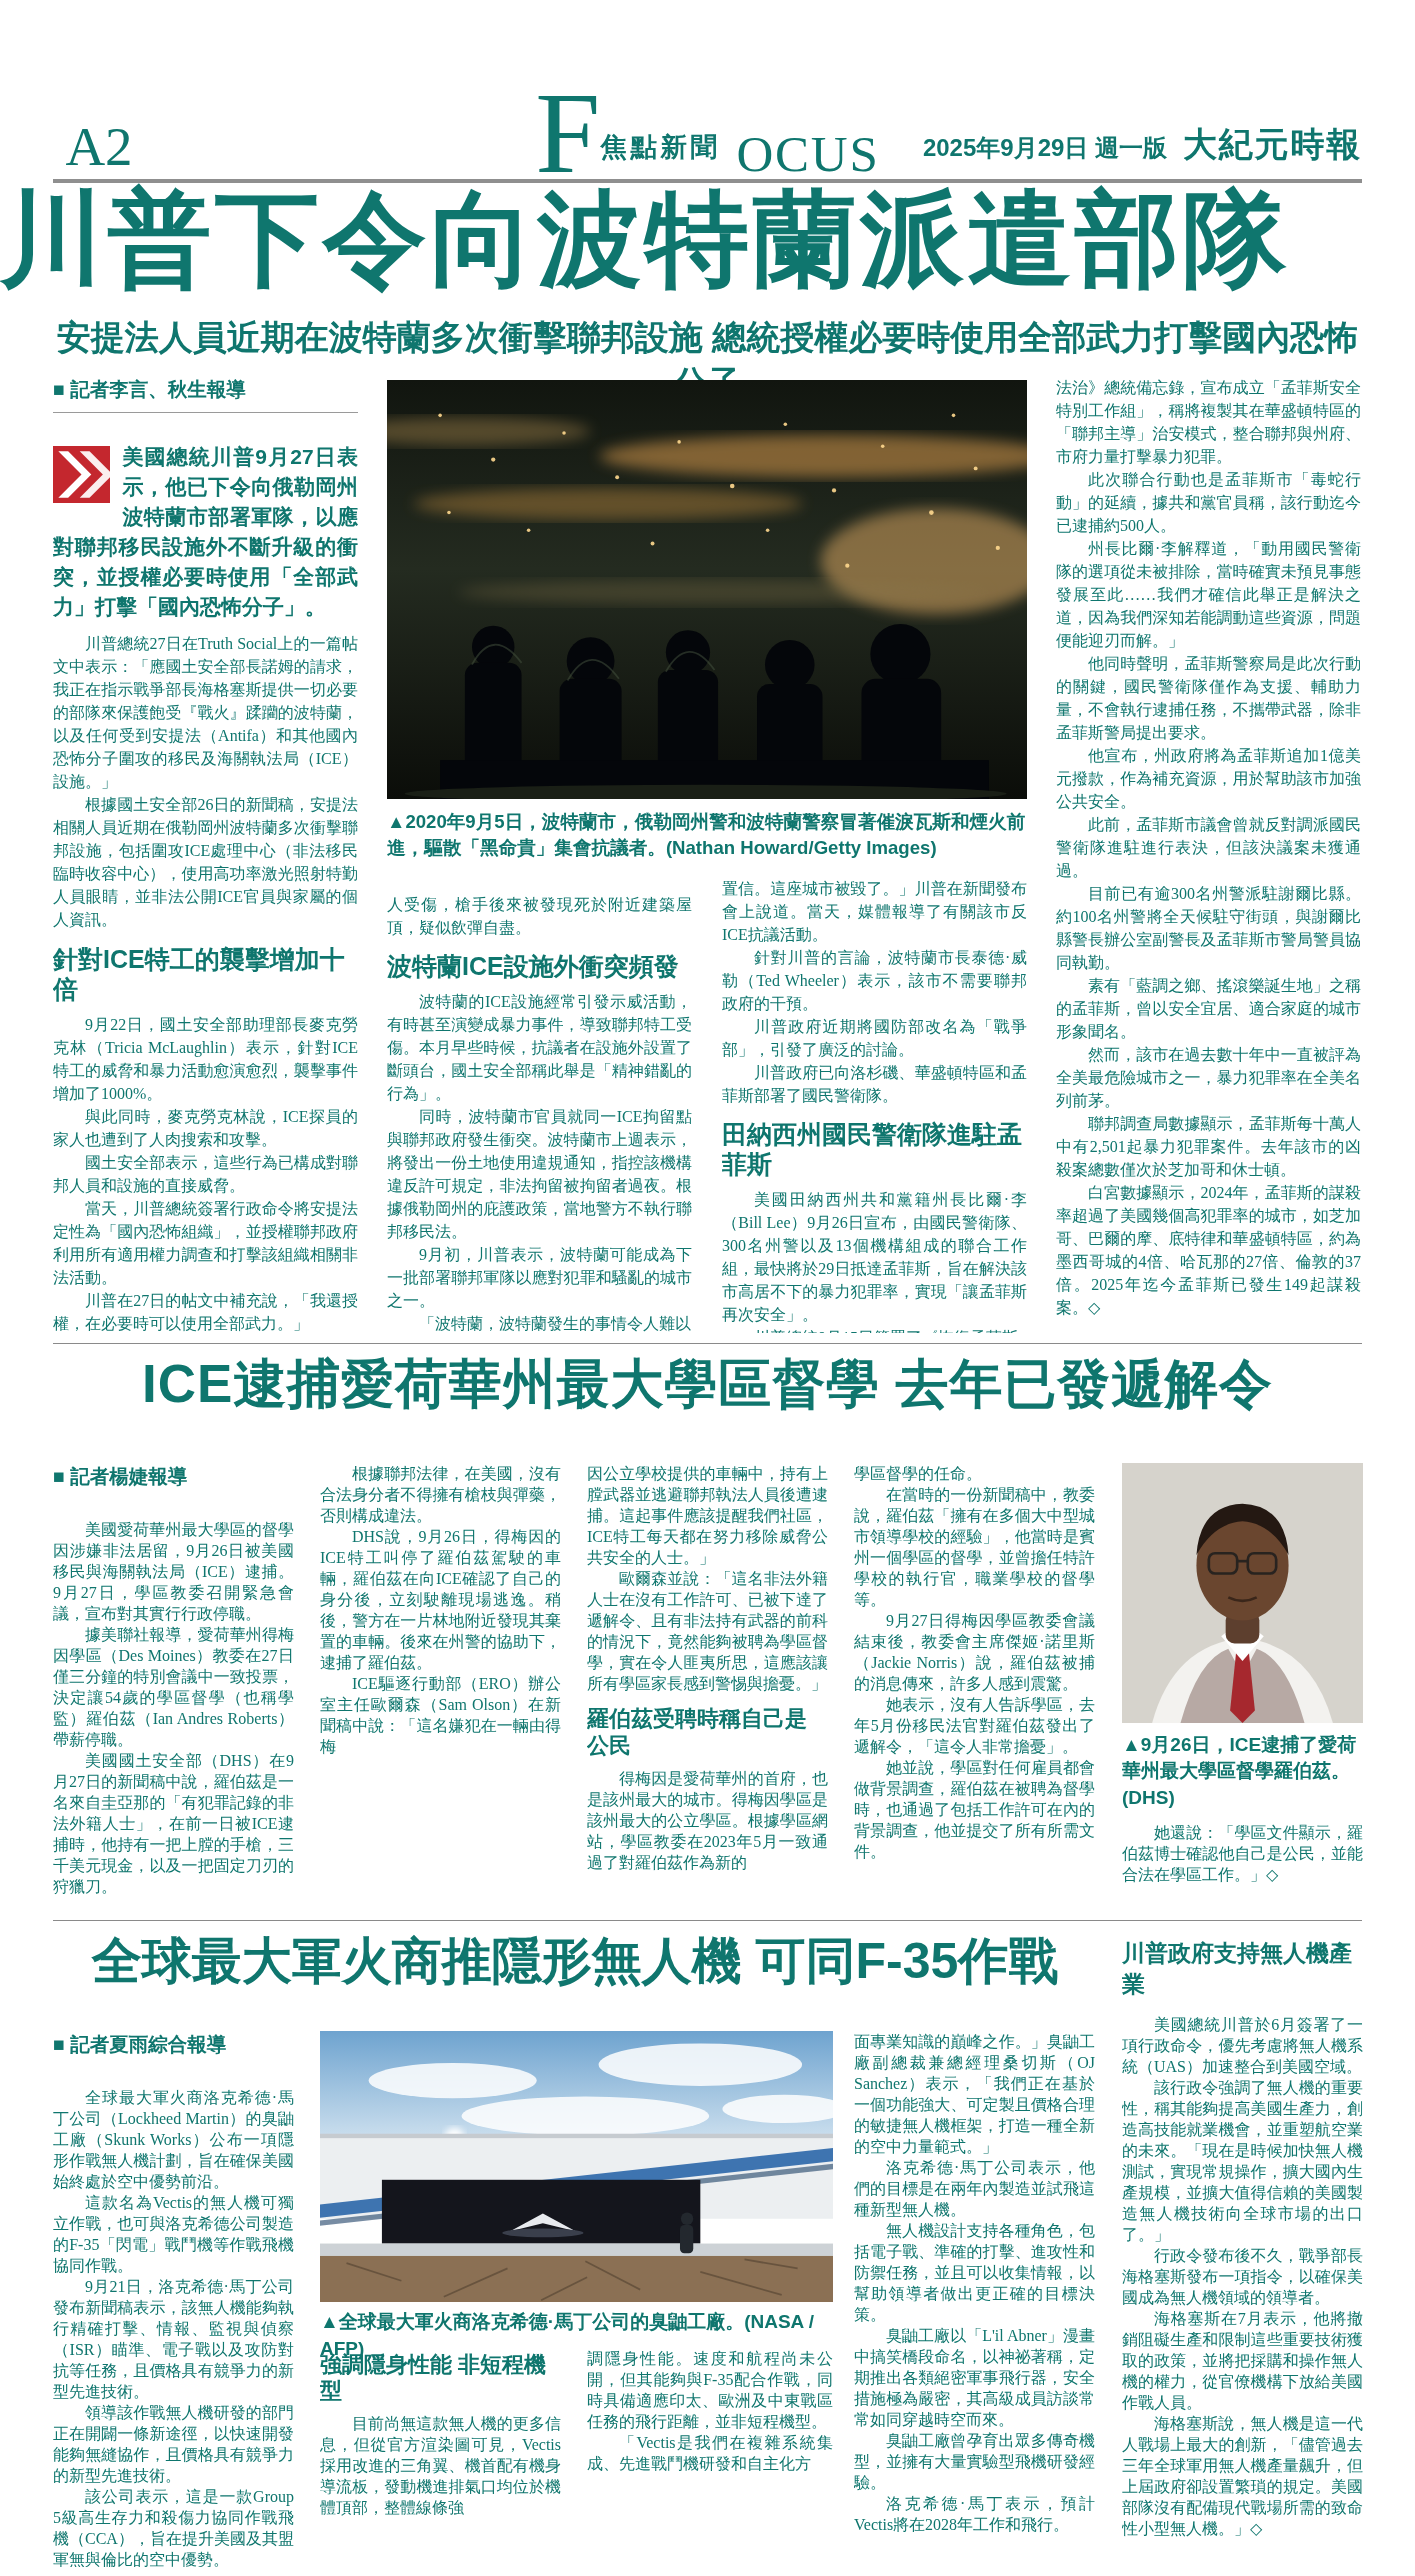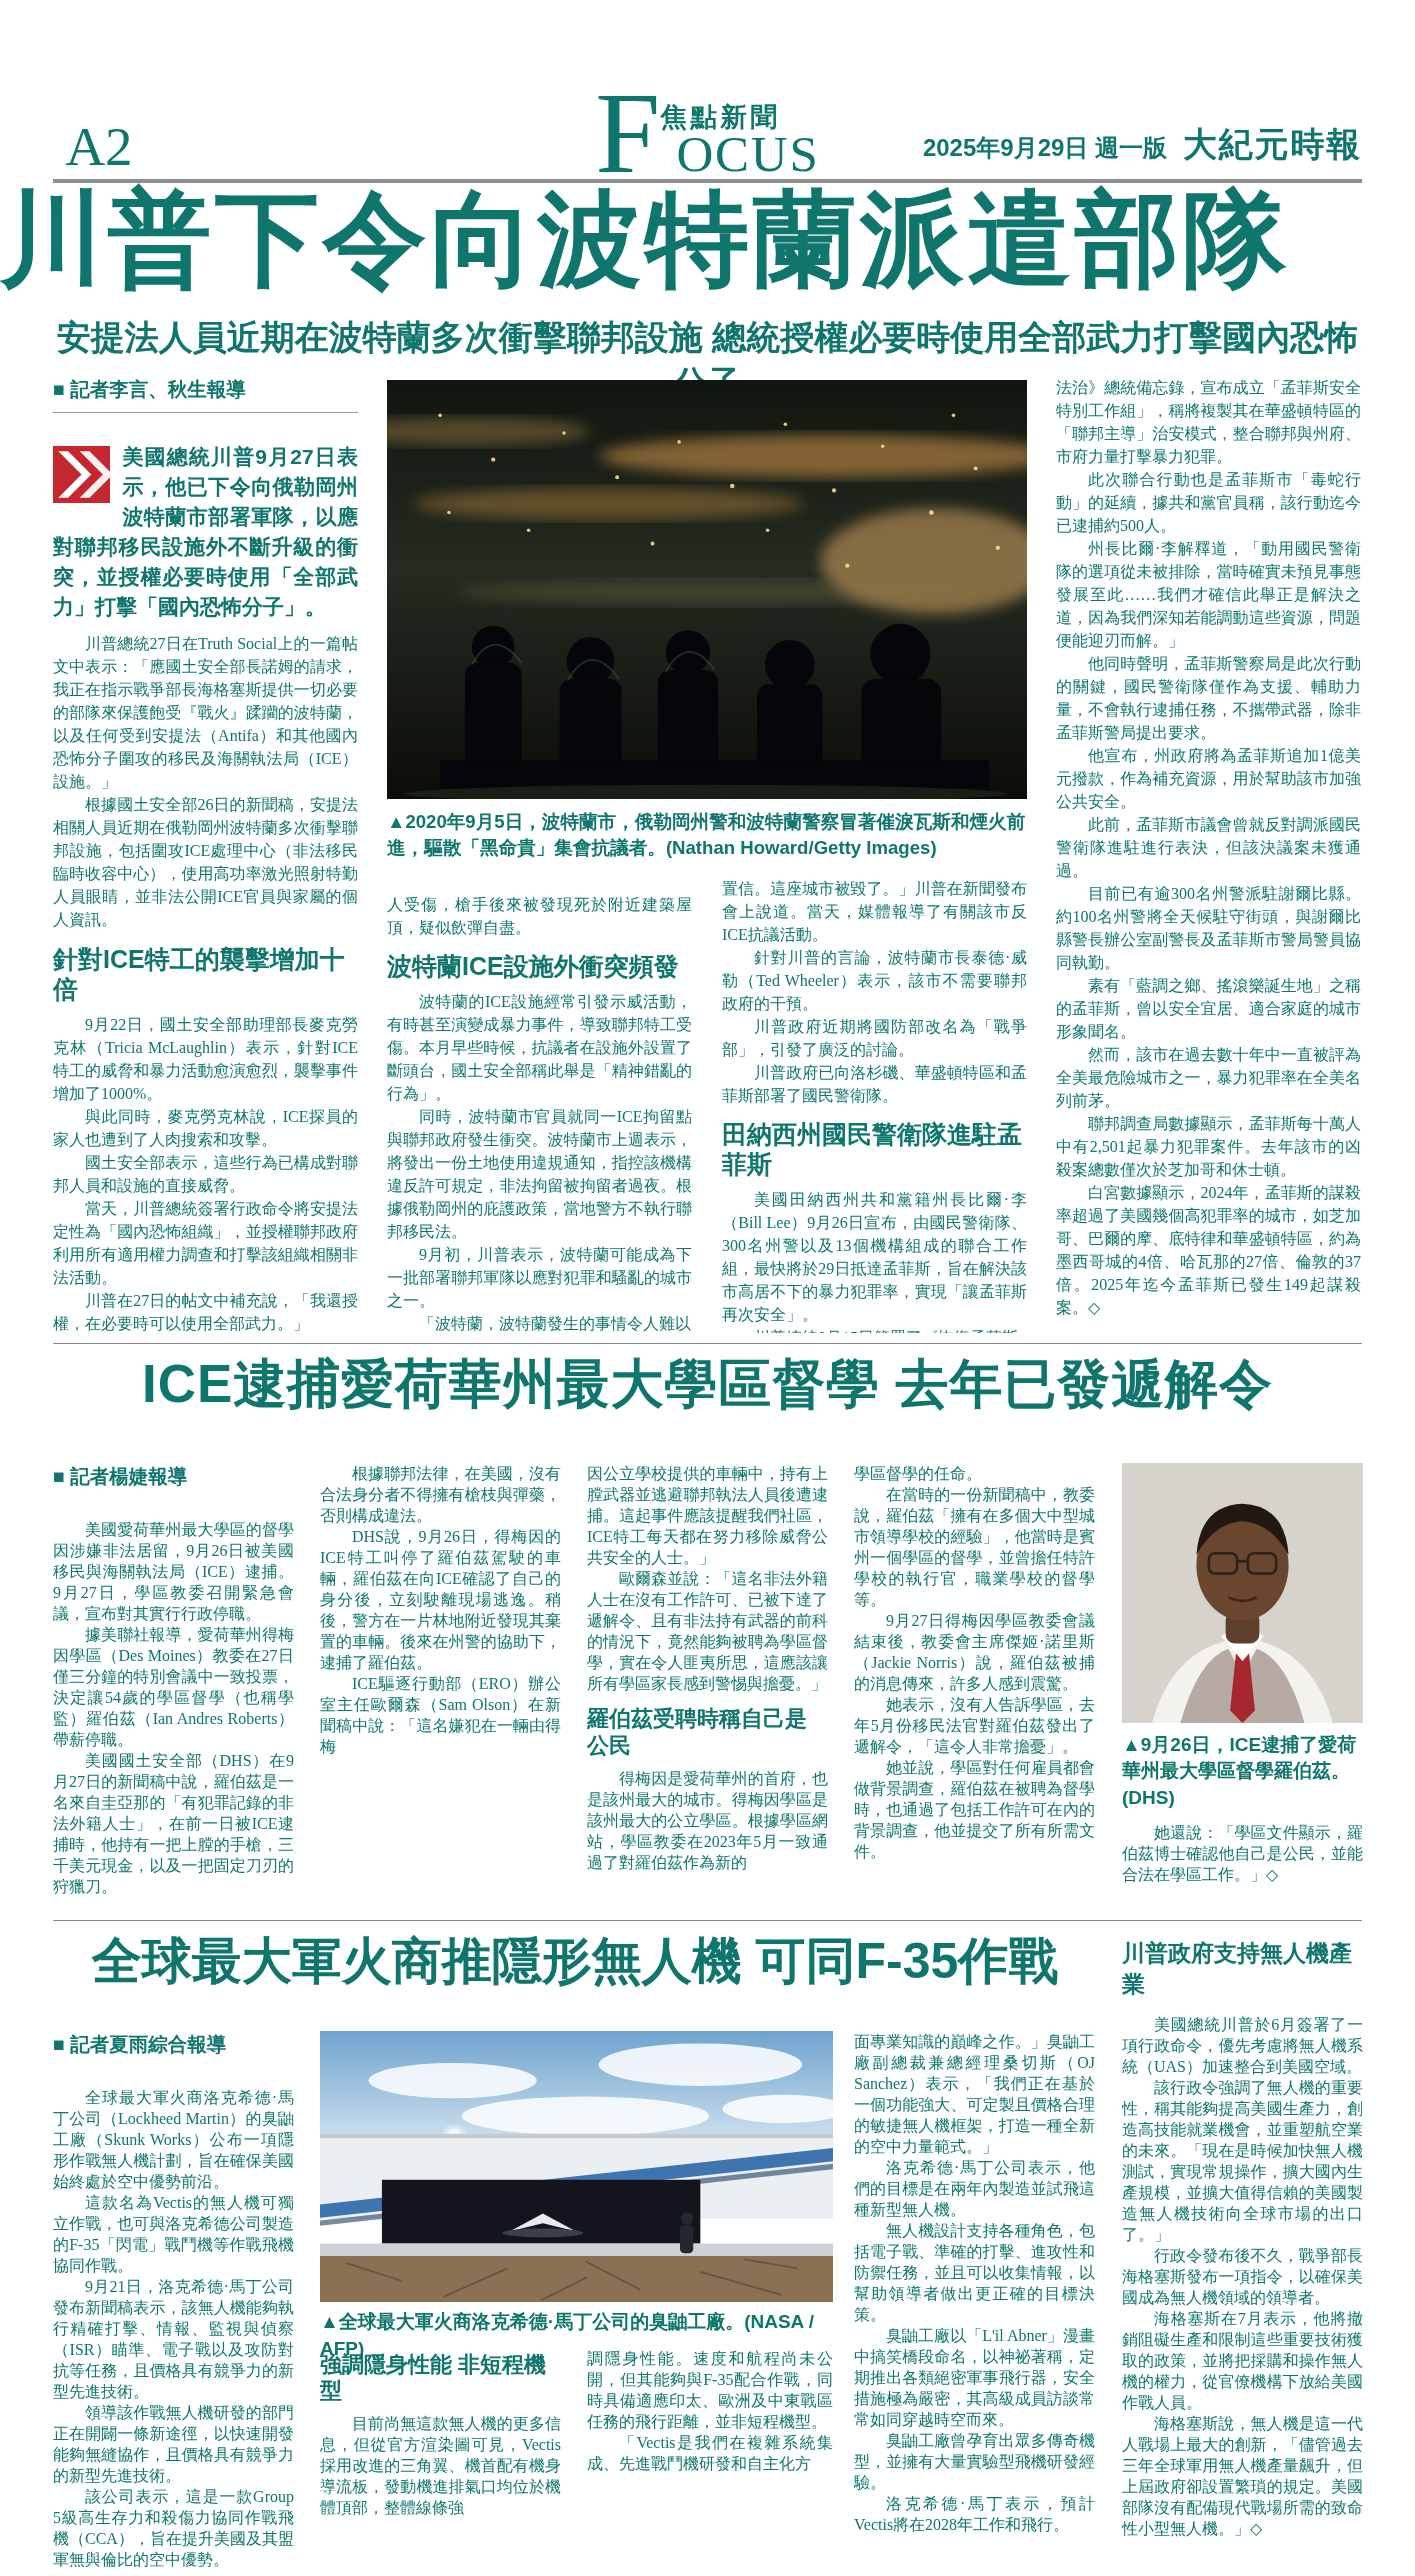--- a/index.html
+++ b/index.html
@@ -4,21 +4,21 @@
 <style>
   html,body{margin:0;padding:0;background:#e8e8e8;}
   .page{position:relative;width:1415px;height:2576px;background:#ffffff;margin:0 auto;
         font-family:"Liberation Serif","DejaVu Serif",serif;color:#0f766e;overflow:hidden;}
 
   
   .masthead{position:absolute;left:53px;right:53px;top:34px;height:145px;border-bottom:4.4px solid #8f8f8f;}
   .page-num{position:absolute;left:12.4px;bottom:5.3px;font-size:55px;line-height:1;}
   .focus-logo{position:absolute;left:50%;transform:translateX(-50%);bottom:3.5px;display:flex;align-items:flex-end;}
   .focus-f{font-size:117px;line-height:.72;}
-  .focus-right{display:flex;flex-direction:column;align-items:flex-start;}
+  .focus-right{display:flex;flex-direction:row;align-items:flex-start;}
   .focus-cn{font-family:"Liberation Sans","DejaVu Sans",sans-serif;font-weight:700;font-size:26.5px;letter-spacing:3.5px;line-height:1;margin-bottom:3.5px;}
   .focus-rest{font-size:51px;line-height:.82;letter-spacing:1.8px;margin-left:16px;}
   .date-line{position:absolute;right:0;bottom:10.6px;display:flex;align-items:baseline;gap:16px;
              font-family:"Liberation Sans","DejaVu Sans",sans-serif;font-weight:700;font-size:24px;}
   .paper-name{font-family:"Liberation Serif","DejaVu Serif",serif;font-weight:700;font-size:34px;letter-spacing:1.8px;}
 
   
   .main-headline{position:absolute;top:184px;left:0;width:100%;margin:0;text-align:left;
                  font-weight:900;font-size:104px;line-height:1.08;letter-spacing:3.5px;}
   .main-subheadline{position:absolute;top:315px;left:53px;width:1309px;margin:0;text-align:center;

